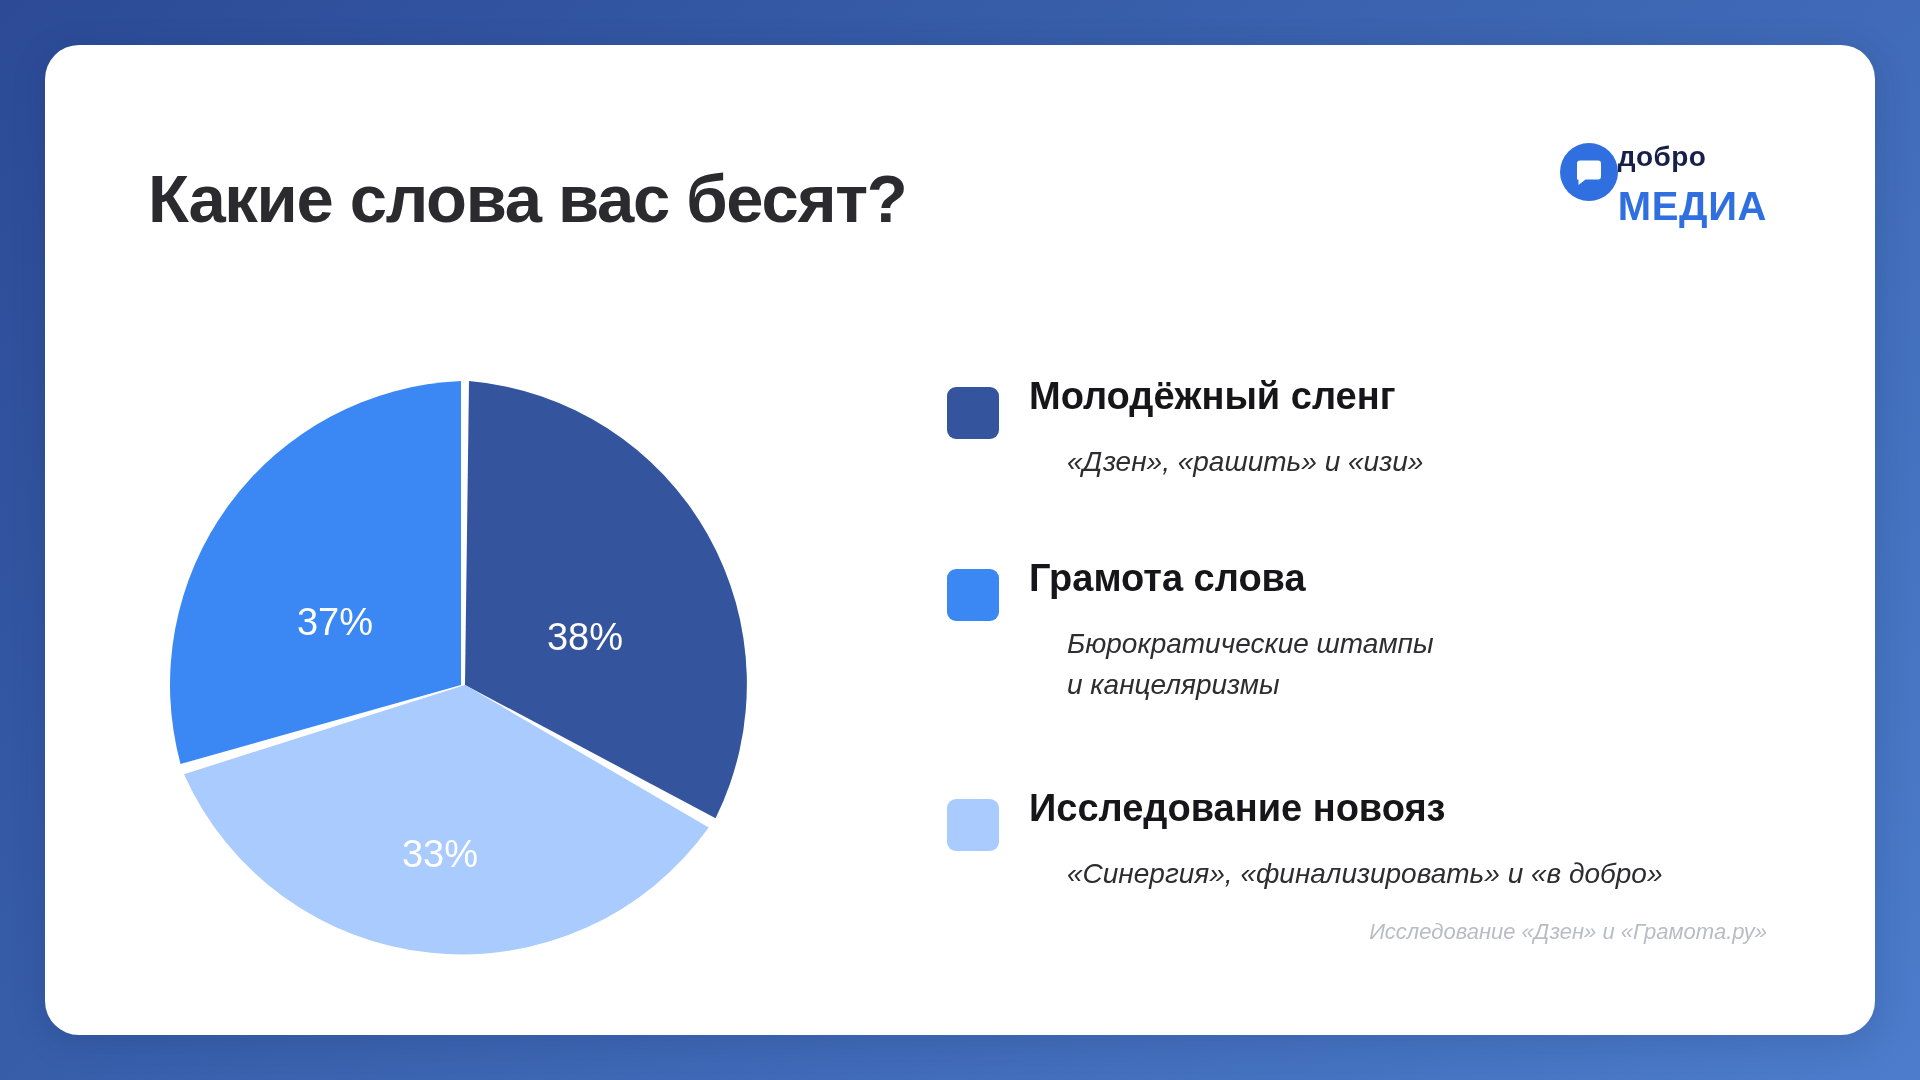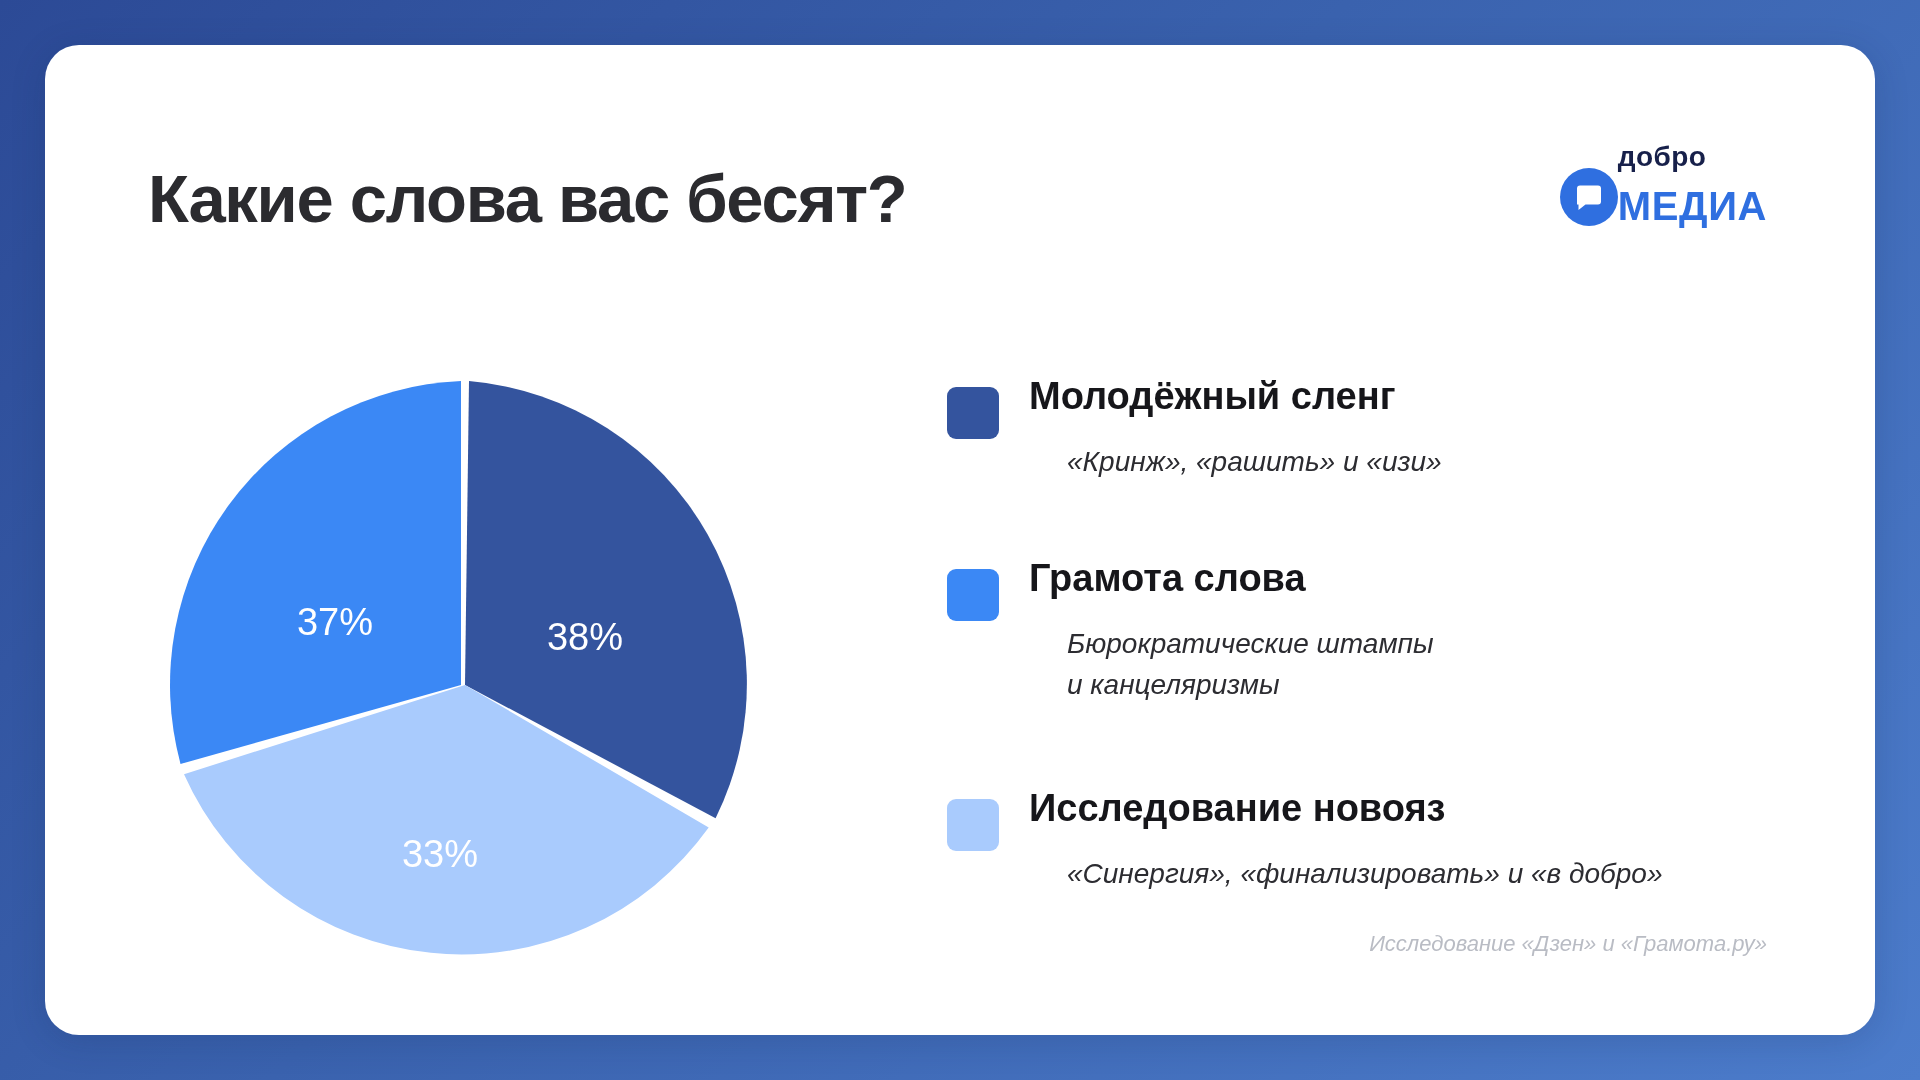--- a/index.html
+++ b/index.html
@@ -32,21 +32,21 @@
     font-size:67px;
     font-weight:700;
     letter-spacing:-1.3px;
     color:#2b2b2f;
     white-space:nowrap;
   }
 
   .brand {
     position:absolute;
     right:108px; top:98px;
-    display:flex; align-items:flex-end; 
+    display:flex; align-items:flex-start; 
   }
   .brand-mark { flex:none; display:block; }
   .brand-words { display:flex; flex-direction:column; line-height:1; }
   .brand-top {
     font-size:28px; font-weight:700; color:#17204a;
     letter-spacing:.4px;
   }
   .brand-bottom {
     font-size:40px; font-weight:700; color:#2f6fe0;
     letter-spacing:.6px; margin-top:15px;
@@ -97,21 +97,21 @@
     font-size:28px;
     font-style:italic;
     color:#2c2c31;
     line-height:1.48;
     white-space:pre-line;
   }
 
   
   .source {
     position:absolute;
-    right:108px; bottom:78px;
+    right:108px; bottom:90px;
     font-size:22px;
     font-style:italic;
     color:#b9bcc4;
     white-space:nowrap;
   }
 </style>
 </head>
 <body>
 
 <div class="card">
@@ -142,21 +142,21 @@
       <text class="pct-label" x="285" y="482">33%</text>
       <text class="pct-label" x="180" y="250">37%</text>
     </svg>
   </div>
 
   <div class="legend">
 
     <div class="legend-item" data-idx="0">
       <span class="swatch" style="background:#34549e"></span>
       <div class="legend-head">Молодёжный сленг</div>
-      <div class="legend-sub">«Кринж», «рашить» и «изи»</div>
+      <div class="legend-sub">«Дзен», «рашить» и «изи»</div>
     </div>
 
     <div class="legend-item" data-idx="1">
       <span class="swatch" style="background:#3b88f5"></span>
       <div class="legend-head">Грамота слова</div>
       <div class="legend-sub">Бюрократические штампы
 и канцеляризмы</div>
     </div>
 
     <div class="legend-item" data-idx="2">

